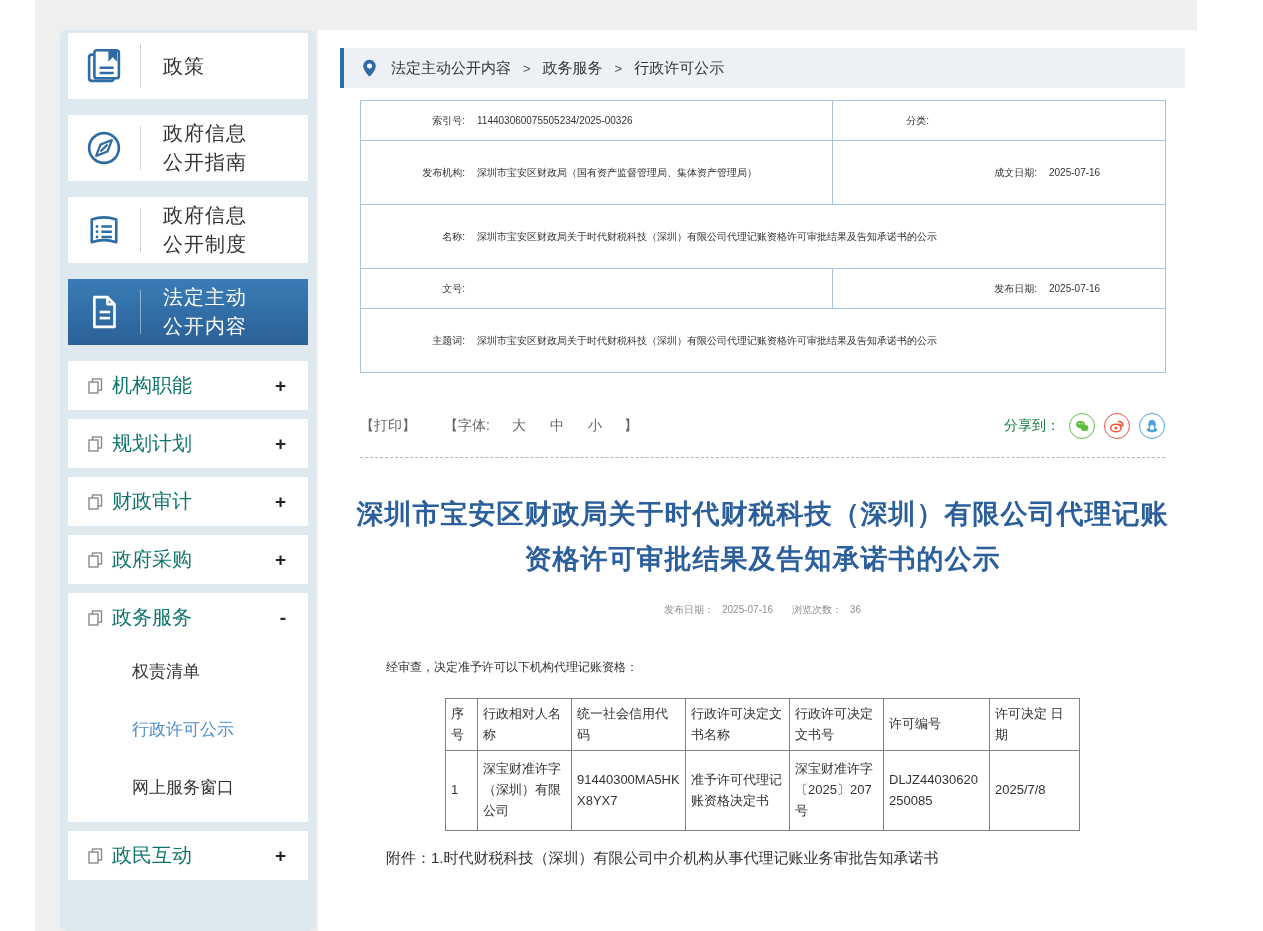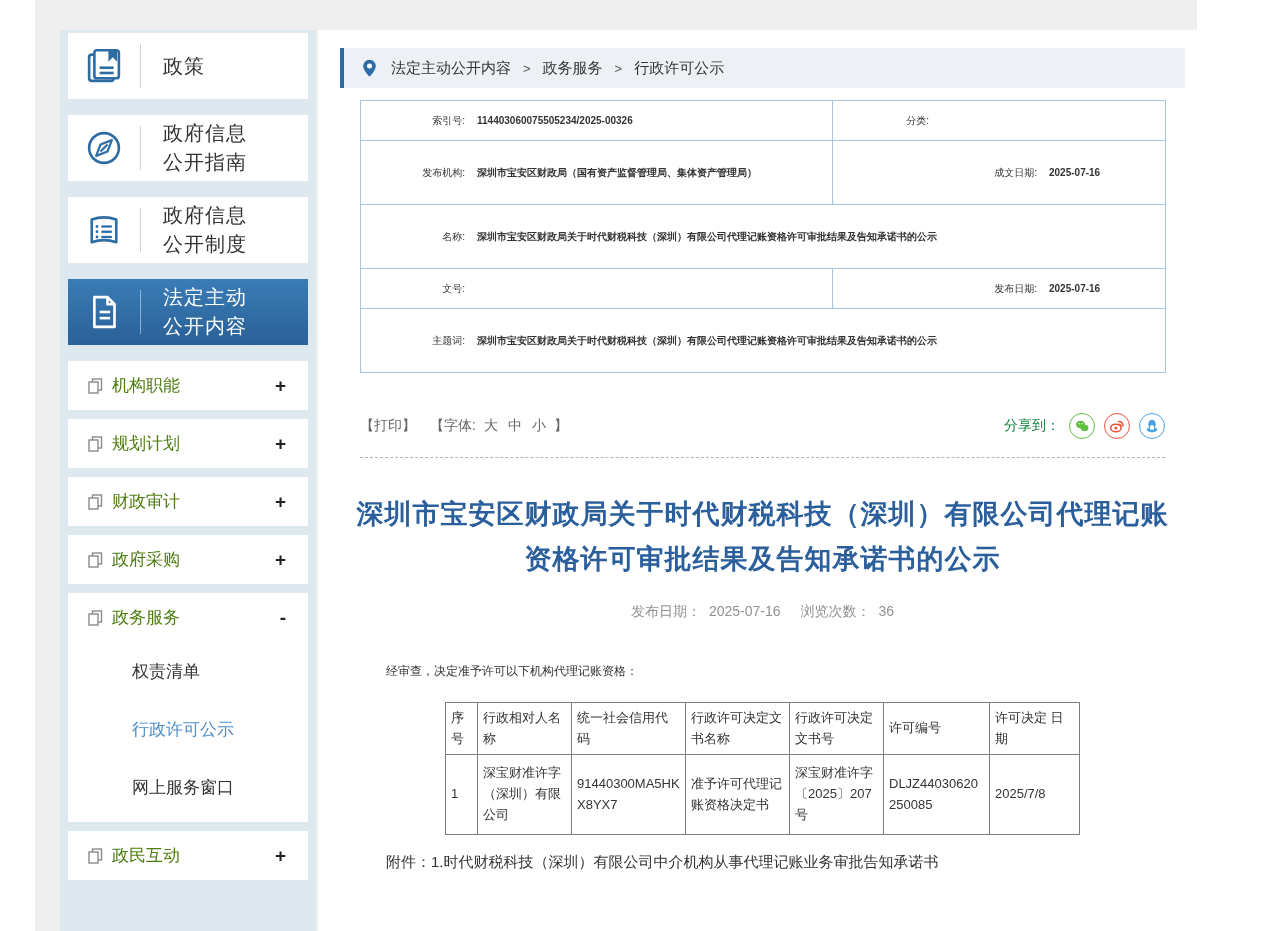--- a/index.html
+++ b/index.html
@@ -5,37 +5,37 @@
   * { margin:0; padding:0; box-sizing:border-box; }
   html,body { width:1263px; height:931px; }
   body {
     font-family:"Liberation Sans","DejaVu Sans",sans-serif;
     background:#ffffff; color:#333; overflow:hidden; position:relative;
   }
   .gray-band { position:absolute; left:35px; top:0; width:1162px; height:931px; background:#efeff0; }
   .content-wrap { position:absolute; left:60px; top:30px; width:1137px; height:901px; display:flex; }
 
   
-  .sidebar { width:256px; background:#dee9ef; padding:3px 8px 0 8px; height:901px; overflow:hidden; flex:none; }
+  .sidebar { width:256px; background:#dee9ef; padding:3px 8px 0 8px; height:901px; overflow:hidden; flex:none;border-radius:7px; }
   .side-card {
     background:#fff; height:66px; margin-bottom:16px; display:flex; align-items:center; cursor:pointer;
   }
   .side-card .icon-box { width:72px; display:flex; justify-content:center; align-items:center; flex:none; }
   .side-card .v-div { width:1px; height:44px; background:#ccd3d9; flex:none; }
   .side-card .card-label { width:96px; margin-left:22px; font-size:20px; color:#333; line-height:1.45; letter-spacing:1px; }
   .side-card.active { background:linear-gradient(180deg,#3a7cb6 0%,#2a6097 100%); }
   .side-card.active .card-label { color:#fff; }
   .side-card.active .v-div { background:rgba(255,255,255,.45); }
 
   .menu-item {
     background:#fff; height:49px; margin-bottom:9px; display:flex; align-items:center;
     padding:0 22px 0 20px; cursor:pointer;
   }
   .menu-item .pages { margin-right:9px; flex:none; display:flex; }
-  .menu-item .m-label { font-size:17px; color:#4d7c0f; flex:1; }
+  .menu-item .m-label { font-size:20px; color:#0f766e; flex:1; }
   .menu-item .toggle { font-size:19px; color:#222; font-weight:bold; }
 
   .menu-expanded { background:#fff; margin-bottom:9px; padding-bottom:6px; }
   .menu-expanded .menu-item { margin-bottom:0; background:transparent; }
   .submenu-item { height:58px; display:flex; align-items:center; padding-left:64px; font-size:17px; color:#333; cursor:pointer; }
   .submenu-item.active { color:#4f8fc8; }
 
   
   .main { background:#fff; flex:1; margin-left:2px; height:901px; padding:18px 12px 0 22px; overflow:hidden; }
 
@@ -44,41 +44,41 @@
     display:flex; align-items:center; padding-left:18px; font-size:15px; color:#333;
   }
   .breadcrumb .pin { margin-right:14px; display:flex; }
   .breadcrumb a { color:#333; text-decoration:none; cursor:pointer; }
   .breadcrumb .sep { margin:0 12px; color:#555; font-size:13px; }
 
   .meta-table { width:805px; margin:12px 0 0 20px; border-collapse:collapse; table-layout:fixed; }
   .meta-table td { border:1px solid #a6c5dd; font-size:10px; color:#333; padding:6px 8px; vertical-align:middle; }
   .meta-cell { display:flex; align-items:center; }
   .meta-cell .lbl { flex:none; text-align:right; }
-  .meta-cell .val { margin-left:12px; line-height:1.55;font-weight:bold; }
+  .meta-cell .val { margin-left:12px; line-height:1.55; }
   .lbl-w1 { width:96px; }   
   .lbl-w2 { width:88px; }   
   .lbl-w3 { width:196px; }  
   .row-h40 td { height:40px; }
   .row-h64 td { height:64px; }
 
   .toolbar { width:805px; margin:40px 0 0 20px; display:flex; align-items:center; font-size:14px; color:#666; }
-  .toolbar .grp { display:flex; align-items:flex-end; gap:6px; }
+  .toolbar .grp { display:flex; align-items:flex-end; gap:20px; }
   .toolbar .btn { cursor:pointer; }
   .toolbar .fs { cursor:pointer; margin:0 2px; }
   .share { margin-left:auto; display:flex; align-items:center; gap:9px; font-size:14px; color:#15803d; }
   .share .s-ic { width:26px; height:26px; border-radius:50%; display:flex; align-items:center; justify-content:center; cursor:pointer; }
 
   .dash-div { width:805px; margin:18px 0 0 20px; border-top:1px dashed #b5b5b5; }
 
   .article-title {
     width:820px; margin:34px auto 0 auto; text-align:center;
     font-size:27px; font-weight:bold; color:#2b5f9c; line-height:1.65; letter-spacing:1px;
   }
-  .article-meta { text-align:center; margin-top:22px; font-size:14px; color:#919191; }
+  .article-meta { text-align:center; margin-top:22px; font-size:10px; color:#919191; }
   .article-meta span { margin:0 4px; }
 
   .intro { margin:42px 0 0 46px; font-size:12px; color:#333; }
 
   .lic-table { margin:22px auto 0 auto; border-collapse:collapse; table-layout:fixed; }
   .lic-table th, .lic-table td {
     border:1px solid #7f7f7f; font-size:13px; font-weight:normal; color:#333;
     padding:4px 5px; text-align:left; vertical-align:middle; line-height:1.6; word-break:break-all;
   }
   .lic-table th { height:52px; }

